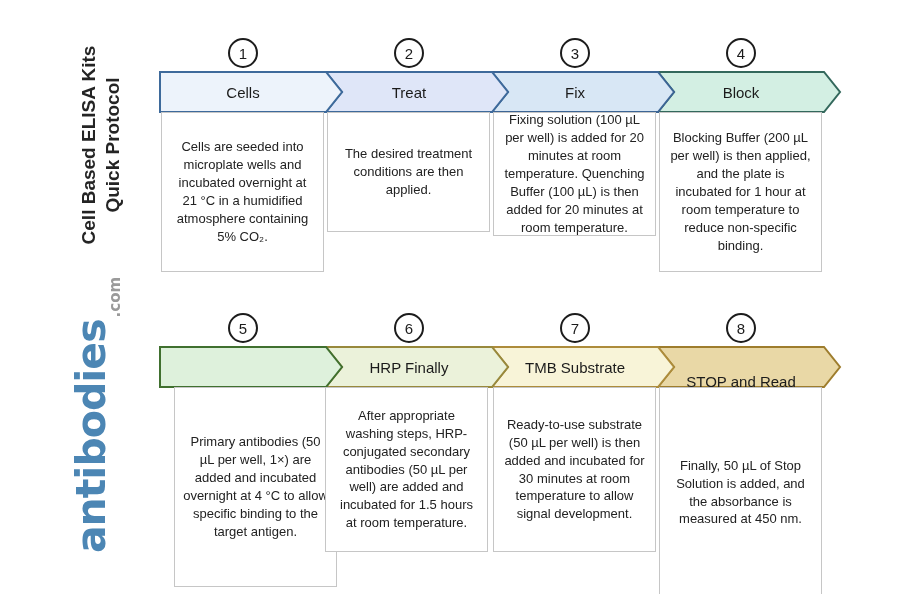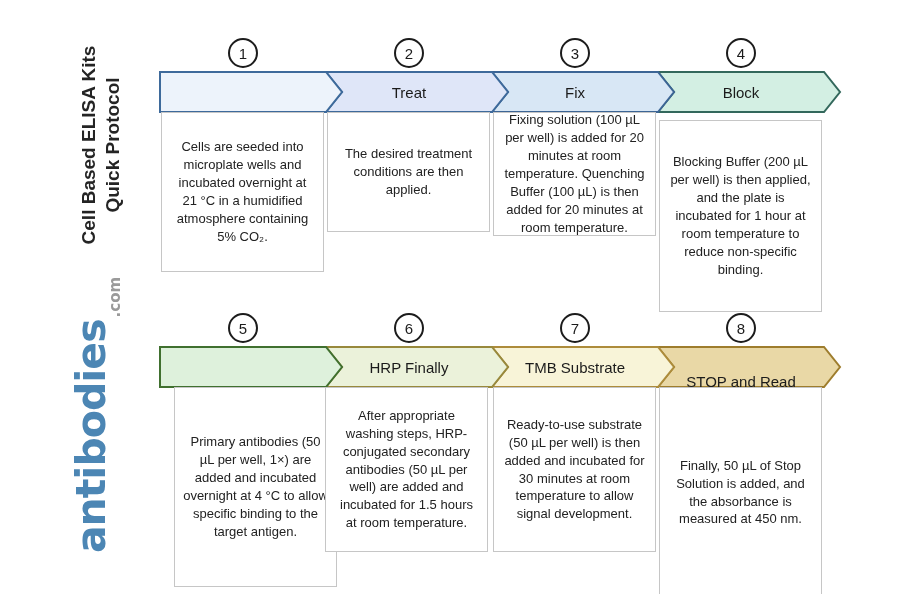--- a/index.html
+++ b/index.html
@@ -78,34 +78,35 @@
   <div class="num-circle" style="left:726px;top:38px">
       <span>4</span>
     </div>
 
   <svg class="arrow-svg" style="top:70px" viewBox="0 0 690 44">
     <polygon points="500,2 666,2 682,22 666,42 500,42 516,22" stroke-width="2" fill="#d3efe3" stroke="#33685c"></polygon>
     <polygon points="334,2 500,2 516,22 500,42 334,42 350,22" stroke-width="2" fill="#d8e7f5" stroke="#3c6595"></polygon>
     <polygon points="168,2 334,2 350,22 334,42 168,42 184,22" stroke-width="2" fill="#dfe6f8" stroke="#3e6a9b"></polygon>
     <polygon points="2,2 168,2 184,22 168,42 2,42" stroke-width="2" fill="#edf3fb" stroke="#3e6a9b"></polygon>
   </svg>
+  <div class="arrow-label" style="left:160px;top:72px">Cells</div>
   <div class="arrow-label" style="left:492px;top:72px">Fix</div>
   <div class="arrow-label" style="left:326px;top:72px">Treat</div>
   <div class="arrow-label" style="left:658px;top:72px">Block</div>
 
   <div class="desc-box" style="left:161px;top:112px;height:160px">
     <div class="txt">Cells are seeded into microplate wells and incubated overnight at 21 °C in a humidified atmosphere containing 5% CO₂.</div>
   </div>
   <div class="desc-box" style="left:327px;top:112px;height:120px">
     <div class="txt">The desired treatment conditions are then applied.</div>
   </div>
   <div class="desc-box" style="left:493px;top:112px;height:124px">
     <div class="txt">Fixing solution (100 µL per well) is added for 20 minutes at room temperature. Quenching Buffer (100 µL) is then added for 20 minutes at room temperature.</div>
   </div>
-  <div class="desc-box" style="left:659px;top:120px;height:192px">
+  <div class="desc-box" style="left:659px;top:112px;height:160px">
     <div class="txt">Blocking Buffer (200 µL per well) is then applied, and the plate is incubated for 1 hour at room temperature to reduce non-specific binding.</div>
   </div>
 
   <div class="num-circle" style="left:228px;top:313px">
       <span>5</span>
     </div>
   <div class="num-circle" style="left:394px;top:313px">
       <span>6</span>
     </div>
   <div class="num-circle" style="left:560px;top:313px">

